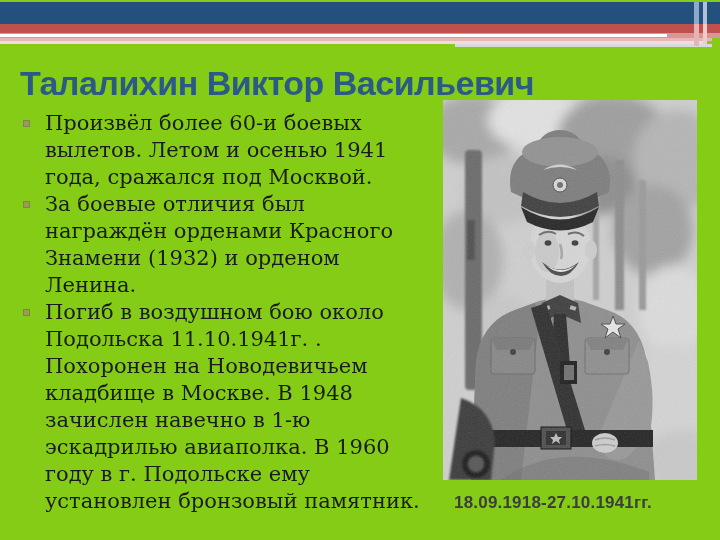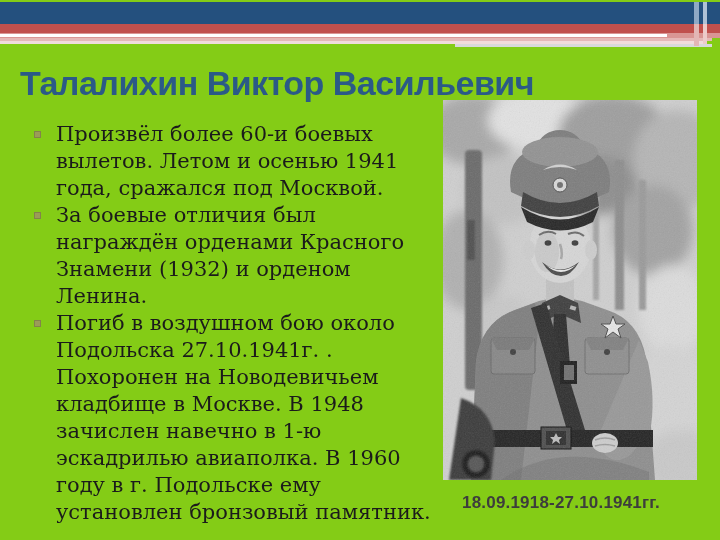--- a/index.html
+++ b/index.html
@@ -21,35 +21,35 @@
   .vstripe-pink1{top:24px;left:694px;width:5px;height:22px;background:#E3B6B5;}
   .vstripe-pink2{top:24px;left:703px;width:4px;height:20px;background:#EDCBCA;}
   
   .title{
     position:absolute;left:20px;top:42px;width:680px;
     font-size:34px;font-weight:bold;letter-spacing:-0.5px;
     color:#2B5A87;line-height:1.1;
   }
   
   .bullets{
-    position:absolute;left:22px;top:110px;width:404px;margin:11px;padding:0;
+    position:absolute;left:22px;top:110px;width:404px;margin:0;padding:0;
     list-style:none;box-sizing:border-box;
     font-family:"DejaVu Serif",serif;font-size:21px;line-height:27px;color:#1B1B1B;
   }
   .bullets li{position:relative;margin:0;padding:0 0 0 23px;}
   .bullets li::before{
     content:"";position:absolute;left:1px;top:10px;width:7px;height:7px;
     background:#9B9B59;border:1px solid #83834A;box-sizing:border-box;
   }
   
   .photo{position:absolute;left:443px;top:100px;width:254px;height:380px;margin:0;}
   .photo svg{display:block;}
   .caption{
     position:absolute;left:454px;top:493px;
-    font-size:17px;font-weight:bold;color:#3D3D3D;letter-spacing:0.2px;margin-left:8px;
+    font-size:17px;font-weight:bold;color:#3D3D3D;letter-spacing:0.2px;
   }
 </style>
 </head>
 <body>
 
 <div class="slide">
 
   <div class="deco bar-blue"></div>
   <div class="deco vstripe-blue1"></div>
   <div class="deco vstripe-blue2"></div>
@@ -60,21 +60,21 @@
   <div class="deco bar-pink3"></div>
   <div class="deco line-gray"></div>
   <div class="deco vstripe-pink1"></div>
   <div class="deco vstripe-pink2"></div>
 
   <h1 class="title">Талалихин Виктор Васильевич</h1>
 
   <ul class="bullets">
     <li>Произвёл более 60-и боевых вылетов. Летом и осенью 1941 года, сражался под Москвой.</li>
     <li>За боевые отличия был награждён орденами Красного Знамени (1932) и орденом Ленина.</li>
-    <li>Погиб в воздушном бою около Подольска 27.10.1941г. . Похоронен на Новодевичьем кладбище в Москве. В 1948 зачислен навечно в 1-ю эскадрилью авиаполка. В 1960 году в г. Подольске ему установлен бронзовый памятник.</li>
+    <li>Погиб в воздушном бою около Подольска 11.10.1941г. . Похоронен на Новодевичьем кладбище в Москве. В 1948 зачислен навечно в 1-ю эскадрилью авиаполка. В 1960 году в г. Подольске ему установлен бронзовый памятник.</li>
   </ul>
 
   <figure class="photo" aria-label="Чёрно-белый портрет лётчика в фуражке со звездой, на фоне деревьев">
     <svg viewBox="0 0 254 380" width="254" height="380" role="img">
       <defs>
         <filter id="blur6" x="-30%" y="-30%" width="160%" height="160%">
             <feGaussianBlur stdDeviation="6"></feGaussianBlur>
           </filter>
         <filter id="blur1" x="-30%" y="-30%" width="160%" height="160%">
             <feGaussianBlur stdDeviation="1.2"></feGaussianBlur>

